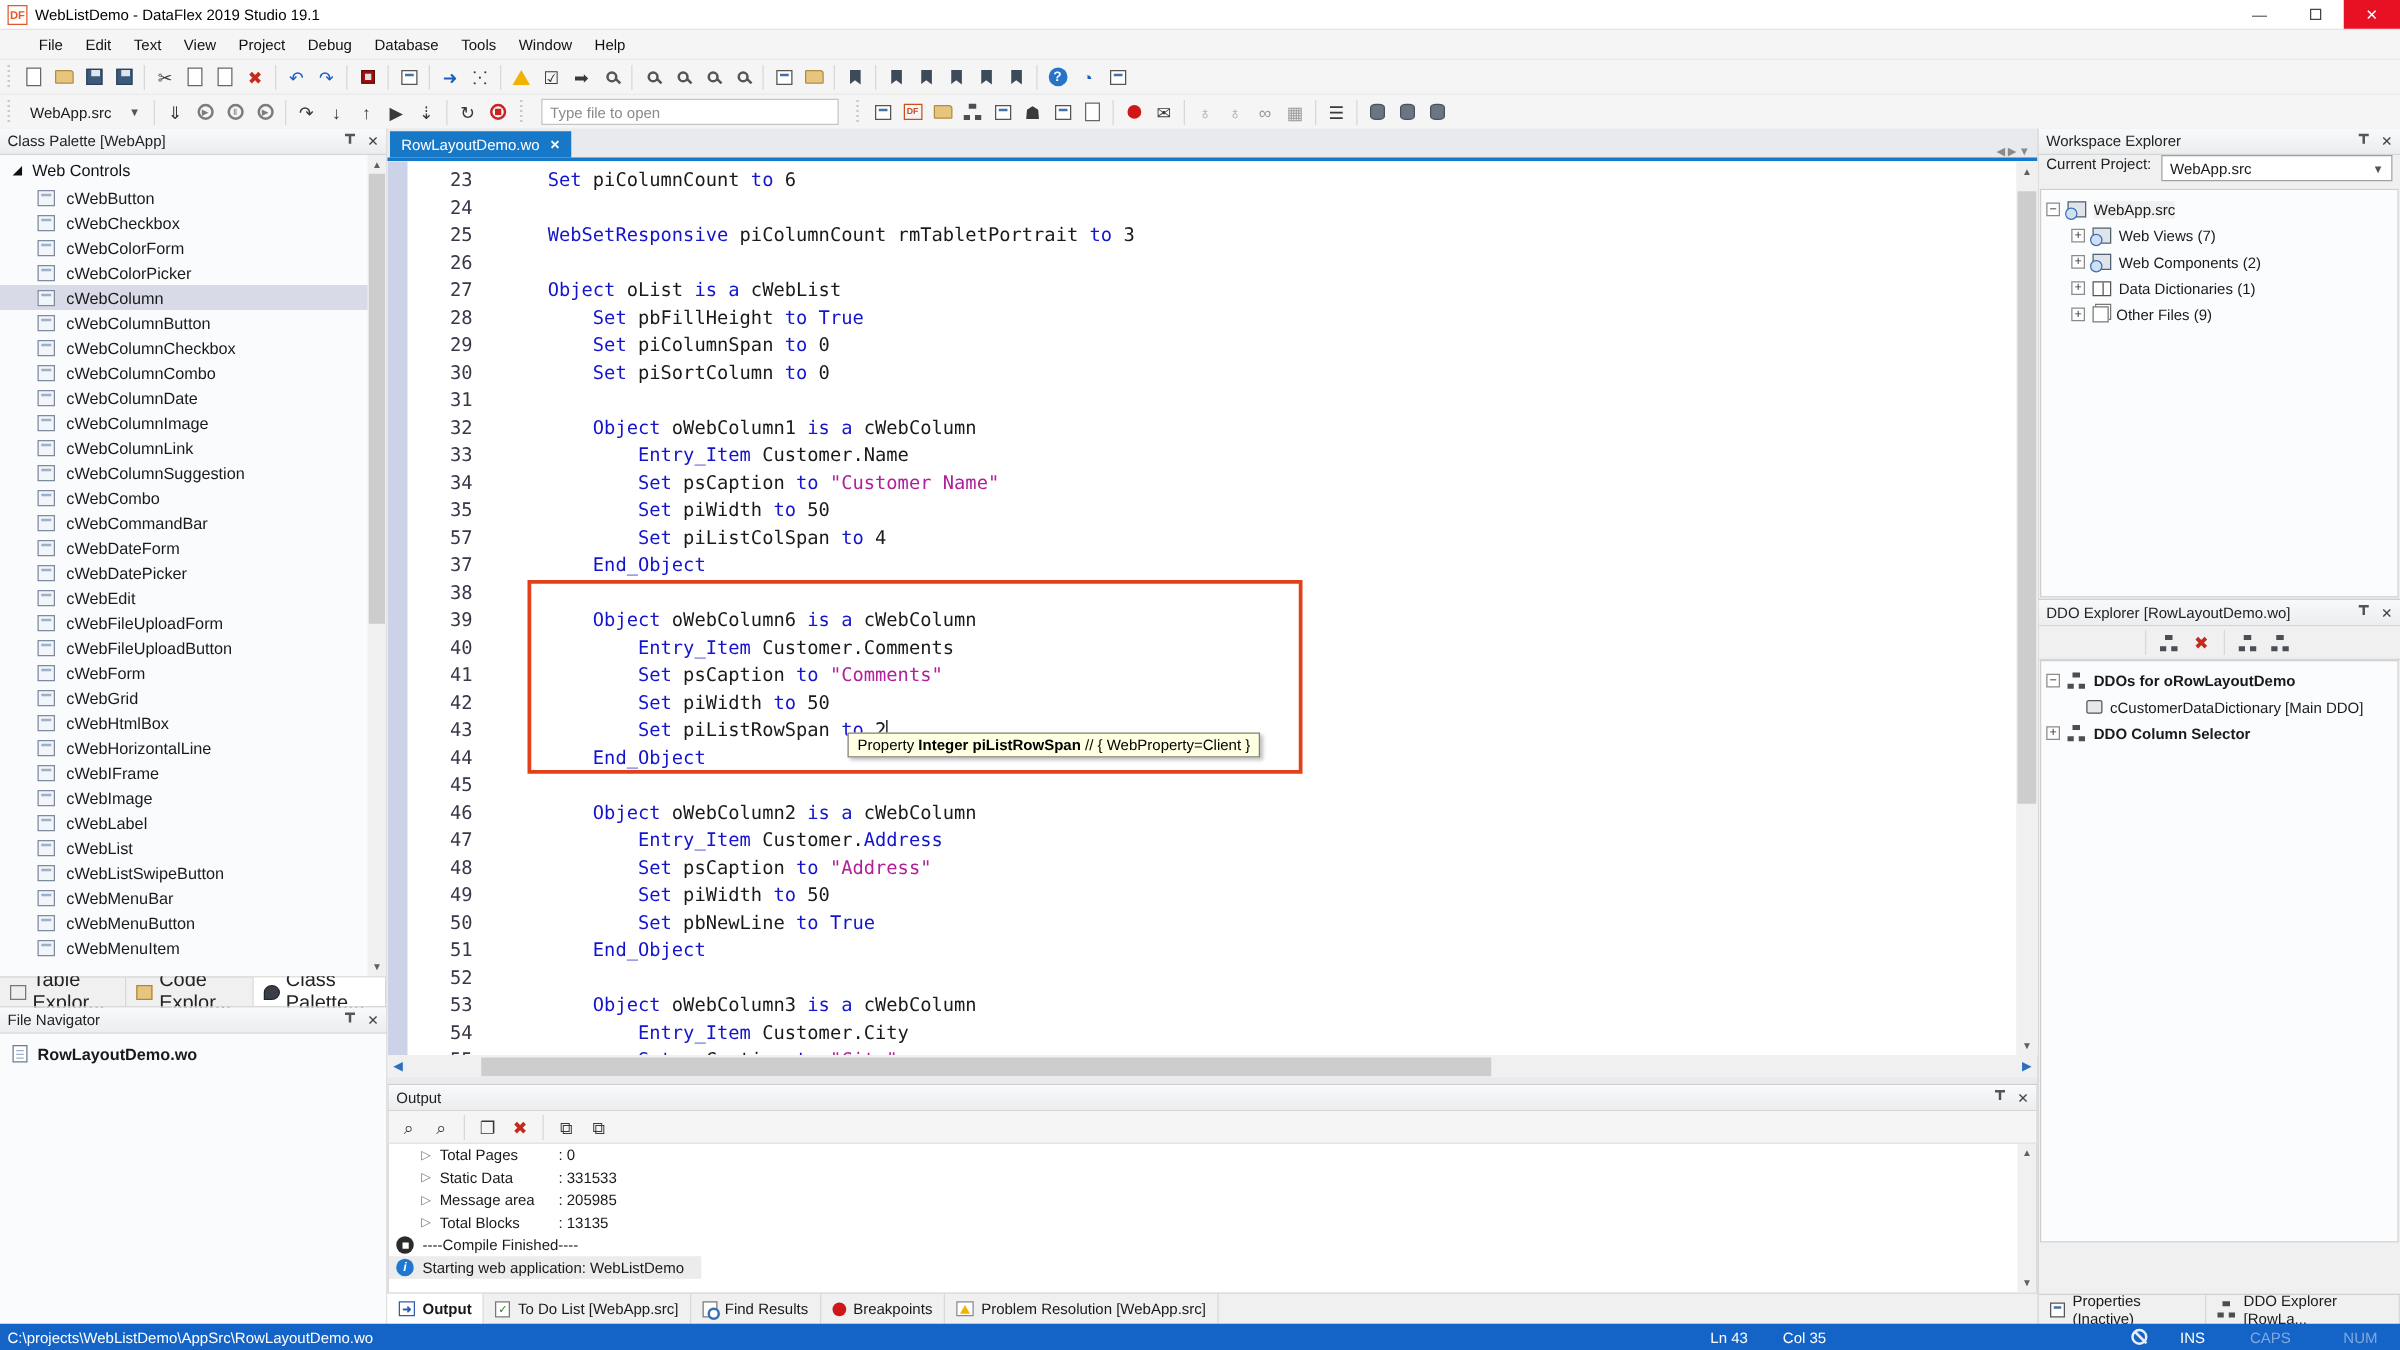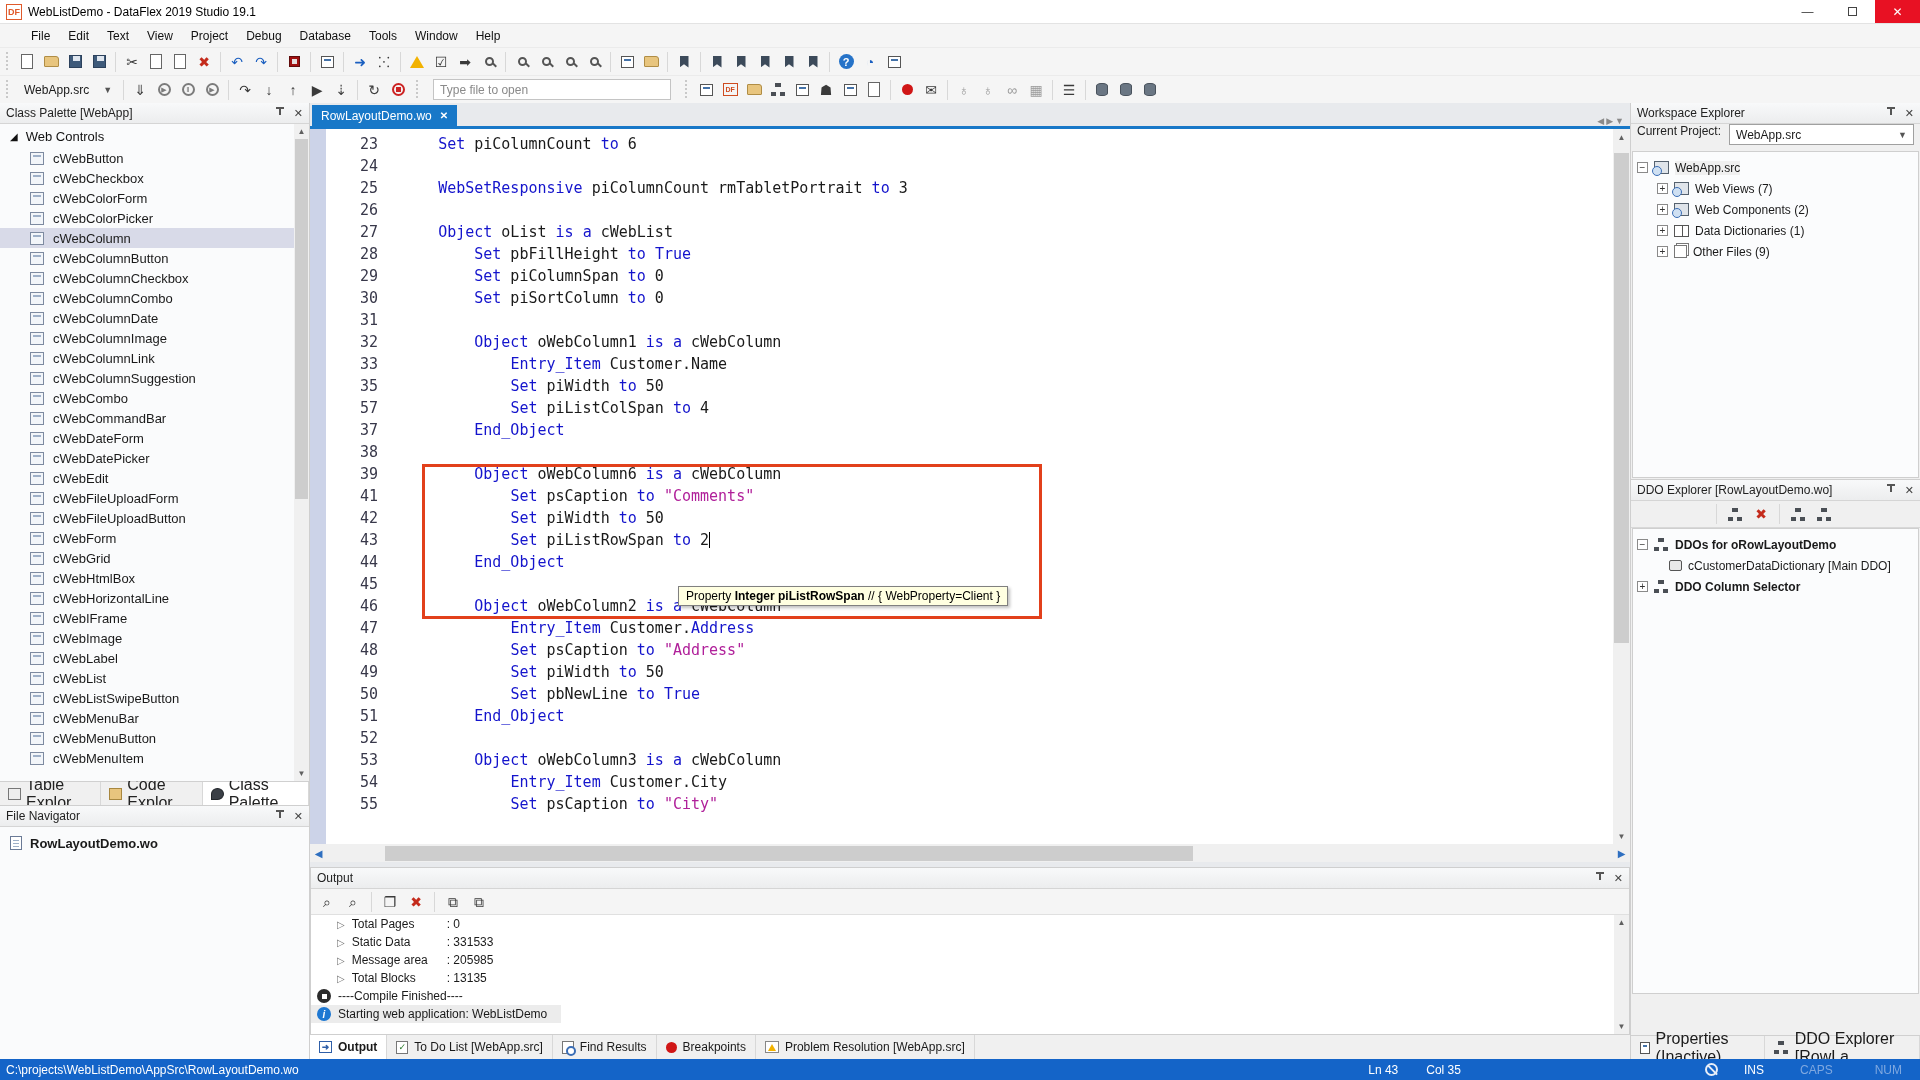--- a/index.html
+++ b/index.html
@@ -147,21 +147,21 @@
   .ic-webroot:after { content:""; position:absolute; width:8px; height:8px; border:1px solid #3a6db5; border-radius:50%; left:-3px; bottom:-3px; background:#cfe0f2; }
   .ic-book { width:15px; height:12px; border:1px solid #555; background:#fff; position:relative; flex:none; }
   .ic-book:after { content:""; position:absolute; left:7px; top:0; bottom:0; width:1px; background:#555; }
   .ic-files { width:13px; height:13px; border:1px solid #777; background:#fff; box-shadow:2px -2px 0 -1px #fff, 2px -2px #777; flex:none; }
   .ic-org { width:15px; height:13px; position:relative; flex:none; }
   .ic-org:before { content:""; position:absolute; left:4px; top:0; width:6px; height:4px; background:#4a4f55; }
   .ic-org:after { content:""; position:absolute; left:0; bottom:0; width:5px; height:4px; background:#4a4f55; box-shadow:9px 0 #4a4f55; }
   .ic-ddo { width:13px; height:11px; border:1px solid #555; background:#e8e8e8; border-radius:2px; flex:none; }
   .bold { font-weight:bold; }
   .ddo-toolbar { height:27px; background:#f0f0f0; border-bottom:1px solid #d8d8d8; display:flex; align-items:center; gap:2px; padding-left:3px; }
-  .right-tabs { height:24px; background:#f0f0f0; border-top:1px solid #d0d0d0; display:flex; align-items:stretch; justify-content:flex-end; font-size:16px;margin-top:40px; }
+  .right-tabs { height:24px; background:#f0f0f0; border-top:1px solid #d0d0d0; display:flex; align-items:stretch; justify-content:flex-end; font-size:12px;margin-top:40px; }
 
   
   .statusbar { height:21px; background:#1464c8; color:#fff; display:flex; align-items:center; font-size:12px; }
   .statusbar .path { padding-left:6px; }
   .statusbar .sp { flex:1; }
   .sb-item { padding:0 14px; }
   .sb-dim { color:#7fa8e0; }
   .sb-circle { width:13px; height:13px; border:2px solid #e8eef8; border-radius:50%; position:relative; }
   .sb-circle:after { content:""; position:absolute; left:-1px; top:4px; width:13px; height:2px; background:#e8eef8; transform:rotate(45deg); }
 </style>
@@ -618,25 +618,27 @@
             <div class="cl"><span class="ln">24</span><span class="ct"></span></div>
             <div class="cl"><span class="ln">25</span><span class="ct"><span class="tok-d">    </span><span class="tok-k">WebSetResponsive</span><span class="tok-d"> piColumnCount rmTabletPortrait </span><span class="tok-k">to</span><span class="tok-d"> 3</span></span></div>
             <div class="cl"><span class="ln">26</span><span class="ct"></span></div>
             <div class="cl"><span class="ln">27</span><span class="ct"><span class="tok-d">    </span><span class="tok-k">Object</span><span class="tok-d"> oList </span><span class="tok-k">is</span><span class="tok-d"> </span><span class="tok-k">a</span><span class="tok-d"> cWebList</span></span></div>
             <div class="cl"><span class="ln">28</span><span class="ct"><span class="tok-d">        </span><span class="tok-k">Set</span><span class="tok-d"> pbFillHeight </span><span class="tok-k">to</span><span class="tok-d"> </span><span class="tok-k">True</span></span></div>
             <div class="cl"><span class="ln">29</span><span class="ct"><span class="tok-d">        </span><span class="tok-k">Set</span><span class="tok-d"> piColumnSpan </span><span class="tok-k">to</span><span class="tok-d"> 0</span></span></div>
             <div class="cl"><span class="ln">30</span><span class="ct"><span class="tok-d">        </span><span class="tok-k">Set</span><span class="tok-d"> piSortColumn </span><span class="tok-k">to</span><span class="tok-d"> 0</span></span></div>
             <div class="cl"><span class="ln">31</span><span class="ct"></span></div>
             <div class="cl"><span class="ln">32</span><span class="ct"><span class="tok-d">        </span><span class="tok-k">Object</span><span class="tok-d"> oWebColumn1 </span><span class="tok-k">is</span><span class="tok-d"> </span><span class="tok-k">a</span><span class="tok-d"> cWebColumn</span></span></div>
             <div class="cl"><span class="ln">33</span><span class="ct"><span class="tok-d">            </span><span class="tok-k">Entry_Item</span><span class="tok-d"> Customer.Name</span></span></div>
+            <div class="cl"><span class="ln">34</span><span class="ct"><span class="tok-d">            </span><span class="tok-k">Set</span><span class="tok-d"> psCaption </span><span class="tok-k">to</span><span class="tok-d"> </span><span class="tok-s">"Customer Name"</span></span></div>
             <div class="cl"><span class="ln">35</span><span class="ct"><span class="tok-d">            </span><span class="tok-k">Set</span><span class="tok-d"> piWidth </span><span class="tok-k">to</span><span class="tok-d"> 50</span></span></div>
             <div class="cl"><span class="ln">57</span><span class="ct"><span class="tok-d">            </span><span class="tok-k">Set</span><span class="tok-d"> piListColSpan </span><span class="tok-k">to</span><span class="tok-d"> 4</span></span></div>
             <div class="cl"><span class="ln">37</span><span class="ct"><span class="tok-d">        </span><span class="tok-k">End_Object</span></span></div>
             <div class="cl"><span class="ln">38</span><span class="ct"></span></div>
             <div class="cl"><span class="ln">39</span><span class="ct"><span class="tok-d">        </span><span class="tok-k">Object</span><span class="tok-d"> oWebColumn6 </span><span class="tok-k">is</span><span class="tok-d"> </span><span class="tok-k">a</span><span class="tok-d"> cWebColumn</span></span></div>
+            <div class="cl"><span class="ln">40</span><span class="ct"><span class="tok-d">            </span><span class="tok-k">Entry_Item</span><span class="tok-d"> Customer.Comments</span></span></div>
             <div class="cl"><span class="ln">41</span><span class="ct"><span class="tok-d">            </span><span class="tok-k">Set</span><span class="tok-d"> psCaption </span><span class="tok-k">to</span><span class="tok-d"> </span><span class="tok-s">"Comments"</span></span></div>
             <div class="cl"><span class="ln">42</span><span class="ct"><span class="tok-d">            </span><span class="tok-k">Set</span><span class="tok-d"> piWidth </span><span class="tok-k">to</span><span class="tok-d"> 50</span></span></div>
             <div class="cl"><span class="ln">43</span><span class="ct"><span class="tok-d">            </span><span class="tok-k">Set</span><span class="tok-d"> piListRowSpan </span><span class="tok-k">to</span><span class="tok-d"> 2</span><span class="caret"></span></span></div>
             <div class="cl"><span class="ln">44</span><span class="ct"><span class="tok-d">        </span><span class="tok-k">End_Object</span></span></div>
             <div class="cl"><span class="ln">45</span><span class="ct"></span></div>
             <div class="cl"><span class="ln">46</span><span class="ct"><span class="tok-d">        </span><span class="tok-k">Object</span><span class="tok-d"> oWebColumn2 </span><span class="tok-k">is</span><span class="tok-d"> </span><span class="tok-k">a</span><span class="tok-d"> cWebColumn</span></span></div>
             <div class="cl"><span class="ln">47</span><span class="ct"><span class="tok-d">            </span><span class="tok-k">Entry_Item</span><span class="tok-d"> Customer.</span><span class="tok-k">Address</span></span></div>
             <div class="cl"><span class="ln">48</span><span class="ct"><span class="tok-d">            </span><span class="tok-k">Set</span><span class="tok-d"> psCaption </span><span class="tok-k">to</span><span class="tok-d"> </span><span class="tok-s">"Address"</span></span></div>
             <div class="cl"><span class="ln">49</span><span class="ct"><span class="tok-d">            </span><span class="tok-k">Set</span><span class="tok-d"> piWidth </span><span class="tok-k">to</span><span class="tok-d"> 50</span></span></div>
             <div class="cl"><span class="ln">50</span><span class="ct"><span class="tok-d">            </span><span class="tok-k">Set</span><span class="tok-d"> pbNewLine </span><span class="tok-k">to</span><span class="tok-d"> </span><span class="tok-k">True</span></span></div>

